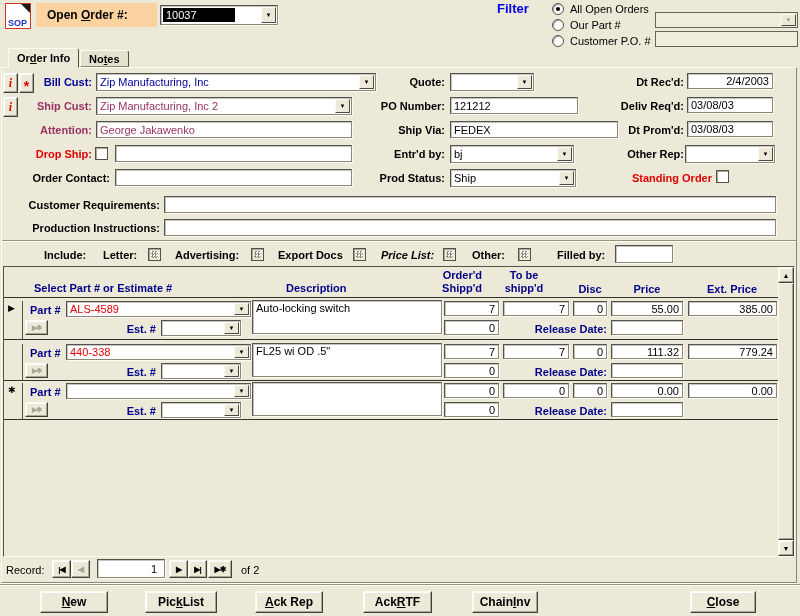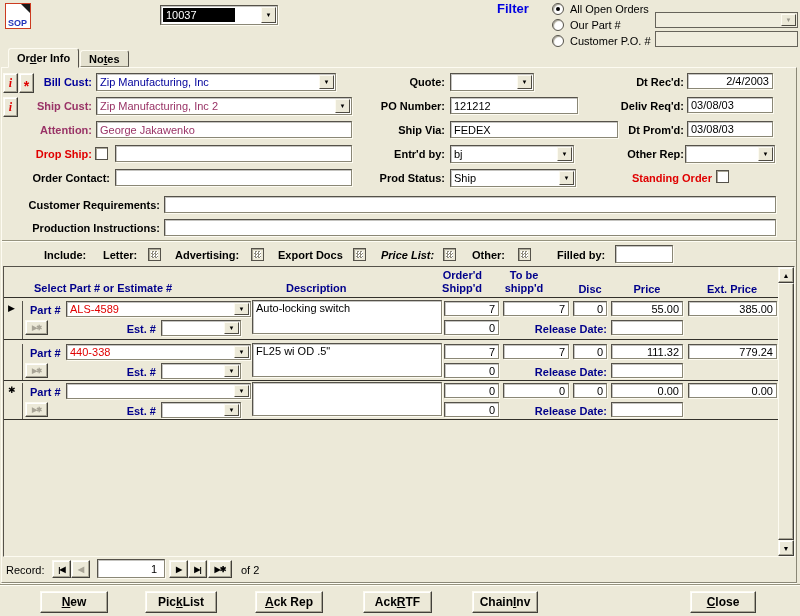--- a/index.html
+++ b/index.html
@@ -109,20 +109,21 @@
 </head>
 <body>
 
 <div class="screen">
 
   <div class="sopicon">
     <span class="fold"></span>
     <span class="soptxt">SOP</span>
   </div>
 
+  <div class="lbl" style="left:36px;top:3px;width:121px;height:24px;background:#FBD3A0;font-size:12px;line-height:24px;padding-left:11px;">Open <u>O</u>rder #:</div>
 
   <div class="fld combo" style="left:160px;top:5px;width:118px;height:20px;">
     <div class="selhl">10037</div>
     <div class="dd">
       <span>▼</span>
     </div>
   </div>
 
   <div class="lbl c-blue" style="left:497px;top:1px;font-size:13px;">Filter</div>
 
@@ -157,21 +158,21 @@
     <span class="c-red" style="font-family:'Liberation Serif',serif;font-style:italic;font-weight:bold;font-size:12px;">i</span>
   </div>
   <div class="btn" style="left:19px;top:73px;width:15px;height:20px;">
     <span class="c-red" style="font-weight:bold;font-size:14px;line-height:6px;padding-top:6px;">*</span>
   </div>
   <div class="btn" style="left:3px;top:97px;width:15px;height:20px;">
     <span class="c-red" style="font-family:'Liberation Serif',serif;font-style:italic;font-weight:bold;font-size:12px;">i</span>
   </div>
 
   <div class="lbl r c-navy" style="left:0;top:76px;width:92px;">Bill Cust:</div>
-  <div class="fld combo" style="left:96px;top:73px;width:240px;height:18px;">
+  <div class="fld combo" style="left:96px;top:73px;width:280px;height:18px;">
     <span class="c-navy">Zip Manufacturing, Inc</span>
     <div class="dd">
       <span>▼</span>
     </div>
   </div>
 
   <div class="lbl r c-purple" style="left:0;top:100px;width:92px;">Ship Cust:</div>
   <div class="fld combo" style="left:96px;top:97px;width:256px;height:18px;">
     <span class="c-purple">Zip Manufacturing, Inc 2</span>
     <div class="dd">

